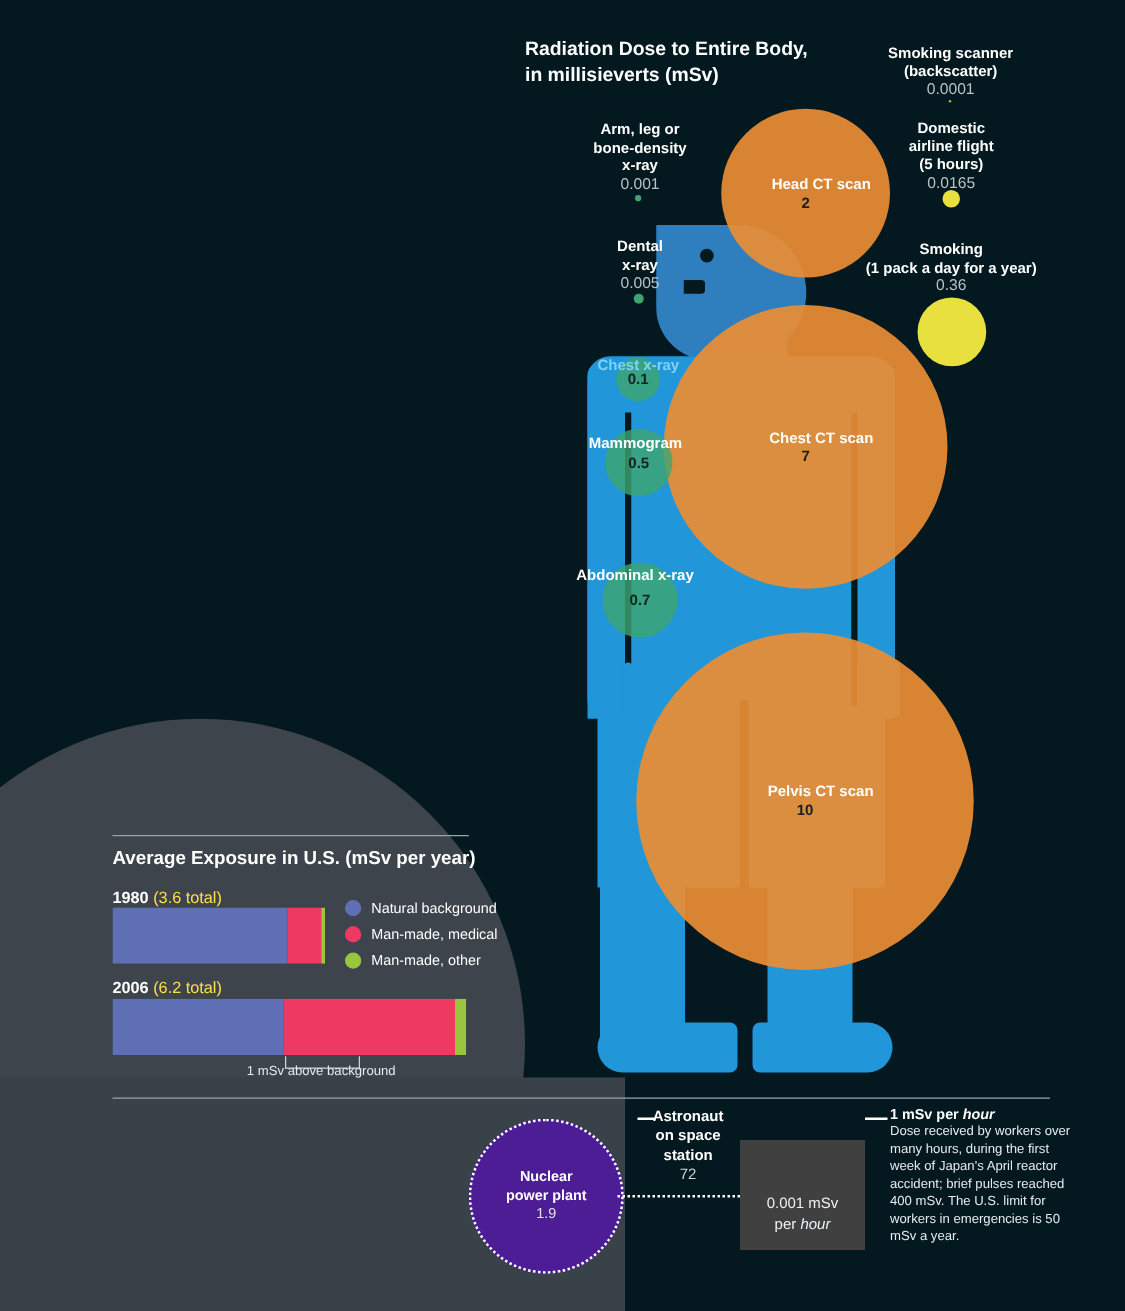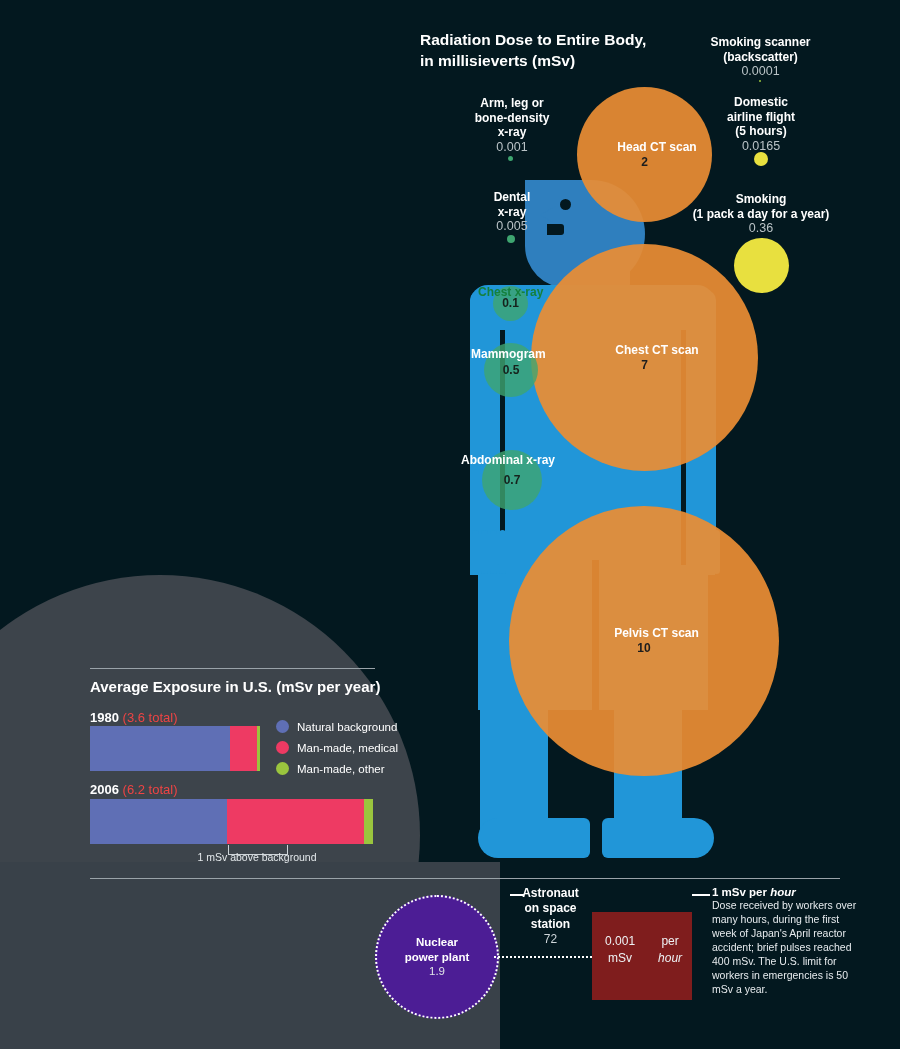--- a/index.html
+++ b/index.html
@@ -103,21 +103,21 @@
   .headline{
     position:absolute;left:420px;top:30px;width:330px;
     font-size:15.5px;font-weight:bold;line-height:1.35;color:#ffffff;
   }
 
   
   .rule{position:absolute;height:1px;background:#9aa3a9;}
   .sect-title{position:absolute;font-size:15px;font-weight:bold;color:#ffffff;}
   .yr{position:absolute;font-size:13px;color:#ffffff;}
   .yr b{font-weight:bold;}
-  .yr span.tot{color:#ef4444;font-weight:normal;}
+  .yr span.tot{color:#fde047;font-weight:normal;}
   .bar{position:absolute;height:45px;display:flex;overflow:hidden;}
   .seg{height:100%;}
   .legend{position:absolute;}
   .lgrow{display:flex;align-items:center;margin-bottom:8px;}
   .lgdot{width:13px;height:13px;border-radius:50%;margin-right:8px;}
   .lglab{font-size:11.5px;color:#ffffff;}
   .bracket{
     position:absolute;border:1.5px solid #ced4d8;border-top:none;
     height:9px;
   }
@@ -138,22 +138,22 @@
   .astro{position:absolute;text-align:center;line-height:1.28;}
   .astro .al{font-size:12px;font-weight:bold;color:#ffffff;}
   .astro .av{font-size:12px;color:#cfd6da;}
   .dottedline{position:absolute;height:0;border-top:2px dotted #ffffff;}
   .arrowhead{
     position:absolute;width:0;height:0;
     border-top:4px solid transparent;border-bottom:4px solid transparent;
     border-left:7px solid #ffffff;
   }
   .graybox{
-    position:absolute;background:#7f1d1d;
-    display:flex;flex-direction:row;align-items:center;justify-content:flex-end;
+    position:absolute;background:#404040;
+    display:flex;flex-direction:column;align-items:center;justify-content:flex-end;
     padding-bottom:12px;box-sizing:border-box;
   }
   .graybox .gl{font-size:12px;color:#eef2f4;line-height:1.4;text-align:center;}
   .graybox .gl em{font-style:italic;}
   .note{position:absolute;width:150px;}
   .note .nt{font-size:11.5px;font-weight:bold;color:#ffffff;margin-bottom:1px;}
   .note .nt em{font-style:italic;}
   .note .nb{font-size:10.5px;color:#e7ebee;line-height:1.33;}
 </style>
 </head>
@@ -245,21 +245,21 @@
   </div>
 
   <div class="bubble orange" style="left:509px;top:506px;width:270px;height:270px;">
     <span class="bl">Pelvis CT scan</span>
     <span class="bv">10</span>
   </div>
 
   <div class="bubble green" style="left:493px;top:286px;width:35px;height:35px;">
     <span class="bv">0.1</span>
   </div>
-  <div style="position:absolute;left:478px;top:285px;font-size:12px;font-weight:bold;color:#15803d;">Chest x-ray</div>
+  <div style="position:absolute;left:478px;top:285px;font-size:12px;font-weight:bold;color:#7dd3fc;">Chest x-ray</div>
 
   <div class="bubble green" style="left:484px;top:343px;width:54px;height:54px;">
     <span class="bv">0.5</span>
   </div>
   <div style="position:absolute;left:471px;top:347px;font-size:12px;font-weight:bold;color:#fff;">Mammogram</div>
 
   <div class="bubble green" style="left:482px;top:450px;width:60px;height:60px;">
     <span class="bv">0.7</span>
   </div>
   <div style="position:absolute;left:461px;top:453px;font-size:12px;font-weight:bold;color:#fff;">Abdominal x-ray</div>

